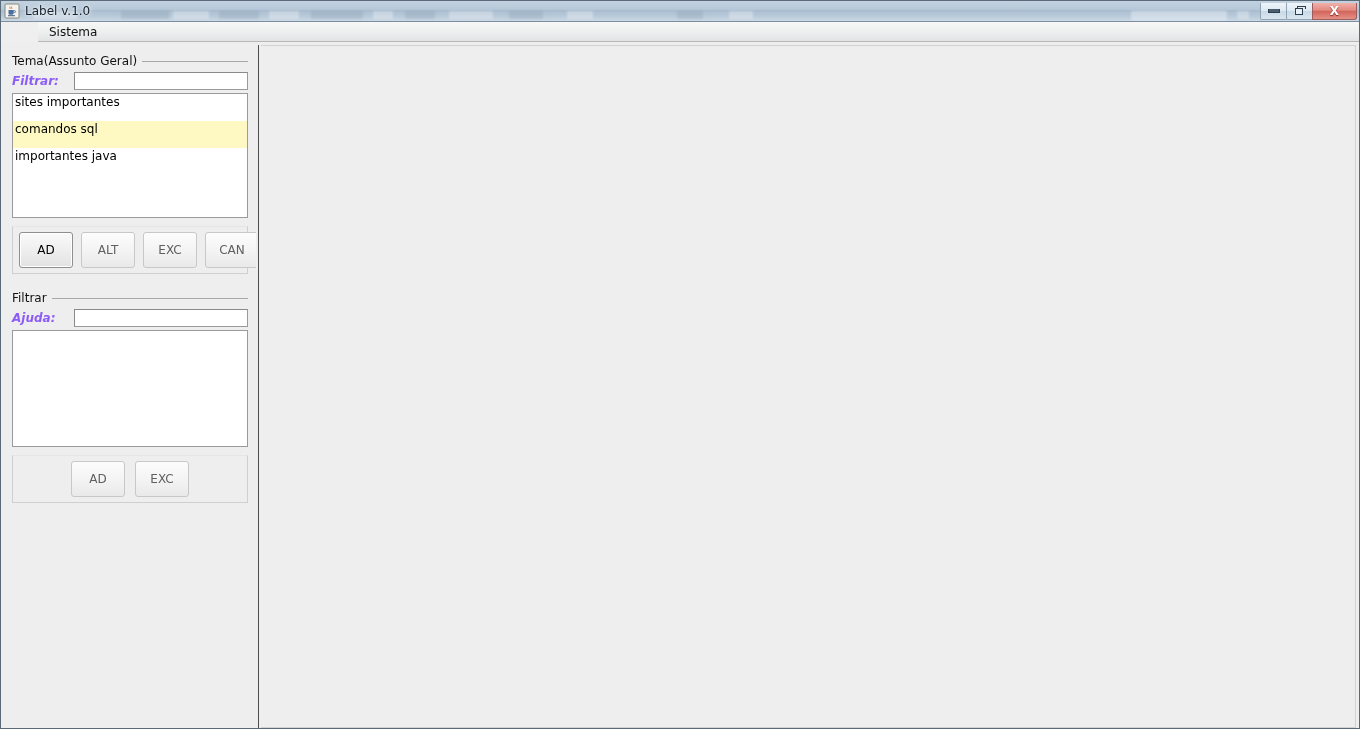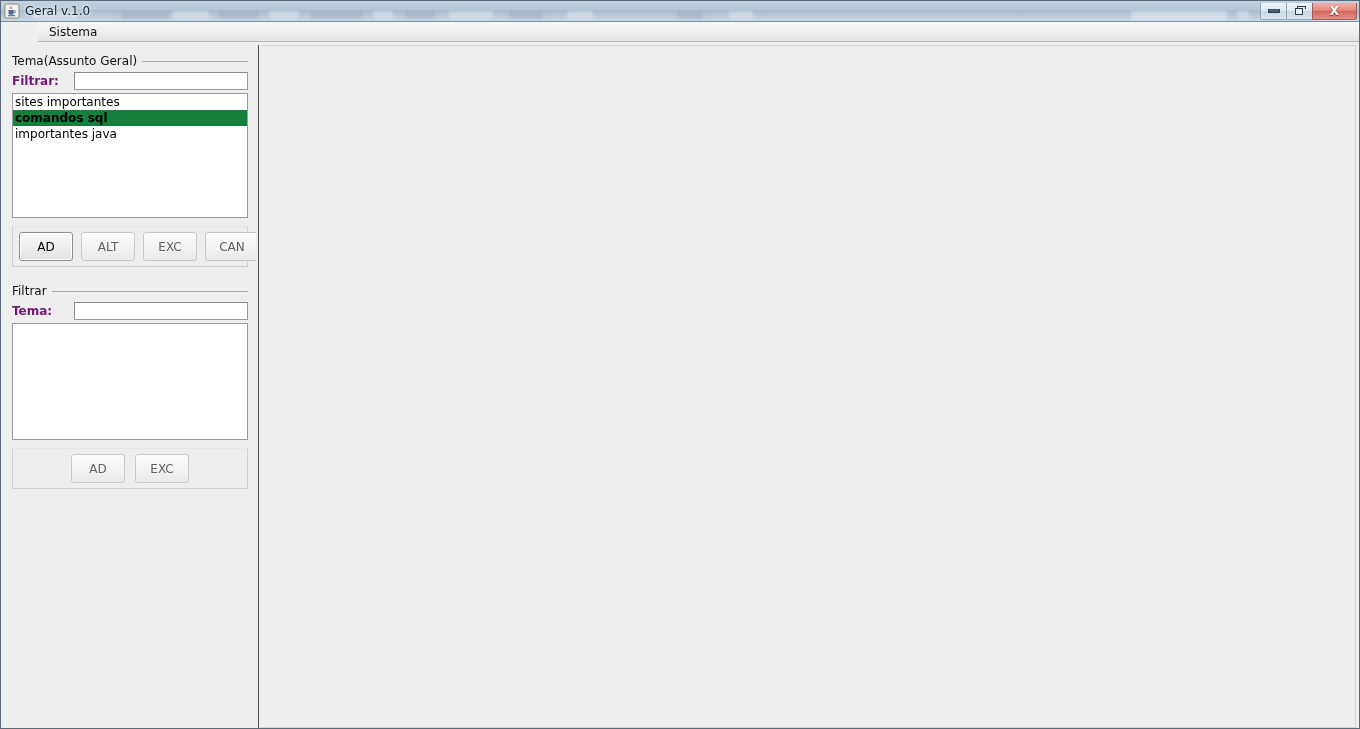--- a/index.html
+++ b/index.html
@@ -221,23 +221,24 @@
 
   
   .field-row {
     display: flex;
     align-items: center;
     margin-bottom: 3px;
   }
   .field-label {
     font-size: 12px;
     font-weight: bold;
-    color: #701a75;
+    color: #8b5cf6;
     width: 62px;
     flex: 0 0 62px;
+    font-style: italic;
   }
   .text-input {
     flex: 1 1 auto;
     height: 18px;
     box-sizing: border-box;
     background: #ffffff;
     border: 1px solid #9a9a9a;
     border-top-color: #8a8a8a;
     border-left-color: #8a8a8a;
     font-family: "DejaVu Sans", "Liberation Sans", sans-serif;
@@ -250,31 +251,30 @@
   
   .listbox {
     height: 125px;
     background: #ffffff;
     border: 1px solid #9a9a9a;
     box-sizing: border-box;
     overflow: hidden;
     position: relative;
   }
   .list-row {
-    height: 16px;
+    height: 27px;
     line-height: 16px;
     font-size: 12px;
     color: #000000;
     padding-left: 2px;
     white-space: nowrap;
     cursor: default;
   }
   .list-row.selected {
-    background: #15803d;
-    font-weight: bold;
+    background: #fef9c3;
   }
 
   
   .textarea-box {
     height: 117px;
     background: #ffffff;
     border: 1px solid #9a9a9a;
     box-sizing: border-box;
     margin-top: 2px;
   }
@@ -287,21 +287,21 @@
     background: #efeeee;
     box-sizing: border-box;
     padding: 5px 6px;
     display: flex;
     gap: 8px;
   }
   .buttonbar.centered { justify-content: center; gap: 10px; }
 
   .btn {
     min-width: 54px;
-    height: 29px;
+    height: 36px;
     box-sizing: border-box;
     font-family: "DejaVu Sans", "Liberation Sans", sans-serif;
     font-size: 12px;
     color: #606060;
     background: linear-gradient(to bottom, #fcfcfc 0%, #f4f4f4 50%, #e9e9e9 100%);
     border: 1px solid #c8c8c8;
     border-radius: 3px;
     display: flex;
     align-items: center;
     justify-content: center;
@@ -375,21 +375,21 @@
       <svg width="16" height="16" viewBox="0 0 16 16">
         <rect x="1" y="1" width="14" height="14" rx="1" fill="#f3f3ef" stroke="#8a8a7a" stroke-width="1"></rect>
         <path d="M4.5 7 h5 v3.2 a1.6 1.6 0 0 1 -1.6 1.6 h-1.8 a1.6 1.6 0 0 1 -1.6 -1.6 z" fill="#4b6f9c"></path>
         <path d="M9.7 7.6 h0.9 a1 1 0 0 1 0 2 h-0.9 z" fill="none" stroke="#4b6f9c" stroke-width="0.8"></path>
         <path d="M6 5.8 c0.6 -0.8 -0.5 -1.2 0.1 -2.1" stroke="#d05a2a" stroke-width="0.9" fill="none"></path>
         <path d="M7.6 5.8 c0.6 -0.8 -0.5 -1.2 0.1 -2.1" stroke="#d05a2a" stroke-width="0.9" fill="none"></path>
         <rect x="4" y="12.2" width="7" height="1" fill="#3d5d86"></rect>
       </svg>
     </div>
 
-    <div class="title-text">Geral v.1.0</div>
+    <div class="title-text">Label v.1.0</div>
 
     <div class="caption-buttons">
       <div class="capbtn">
         <span class="glyph-min"></span>
       </div>
       <div class="capbtn">
         <span class="glyph-restore"></span>
       </div>
       <div class="capbtn close">
         <span class="glyph-close">X</span>
@@ -430,21 +430,21 @@
         <div class="btn">CAN</div>
       </div>
 
       <div class="group" style="margin-top:16px;">
         <div class="group-title-row">
           <span class="group-title">Filtrar</span>
           <span class="group-rule"></span>
         </div>
 
         <div class="field-row">
-          <span class="field-label">Tema:</span>
+          <span class="field-label">Ajuda:</span>
           <input class="text-input" type="text" value="" style="">
         </div>
 
         <div class="textarea-box"></div>
       </div>
 
       <div class="buttonbar centered">
         <div class="btn">AD</div>
         <div class="btn">EXC</div>
       </div>

